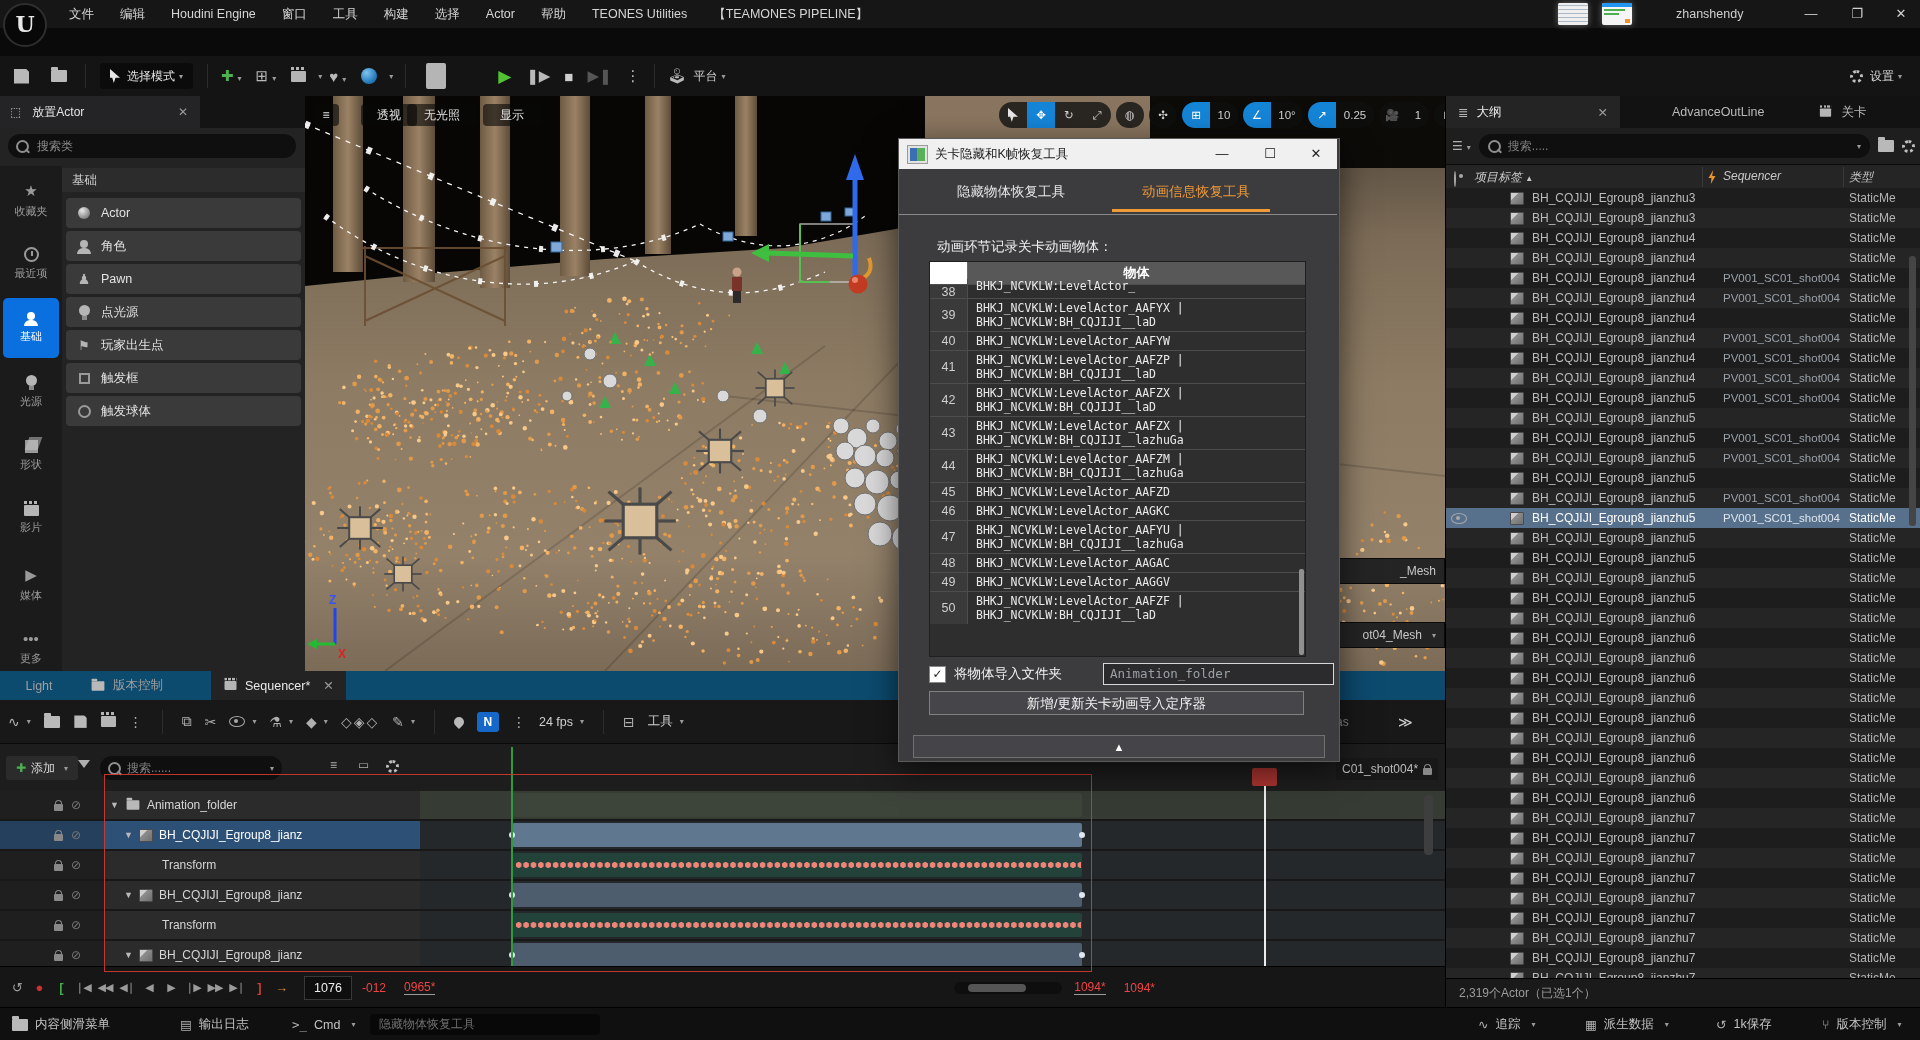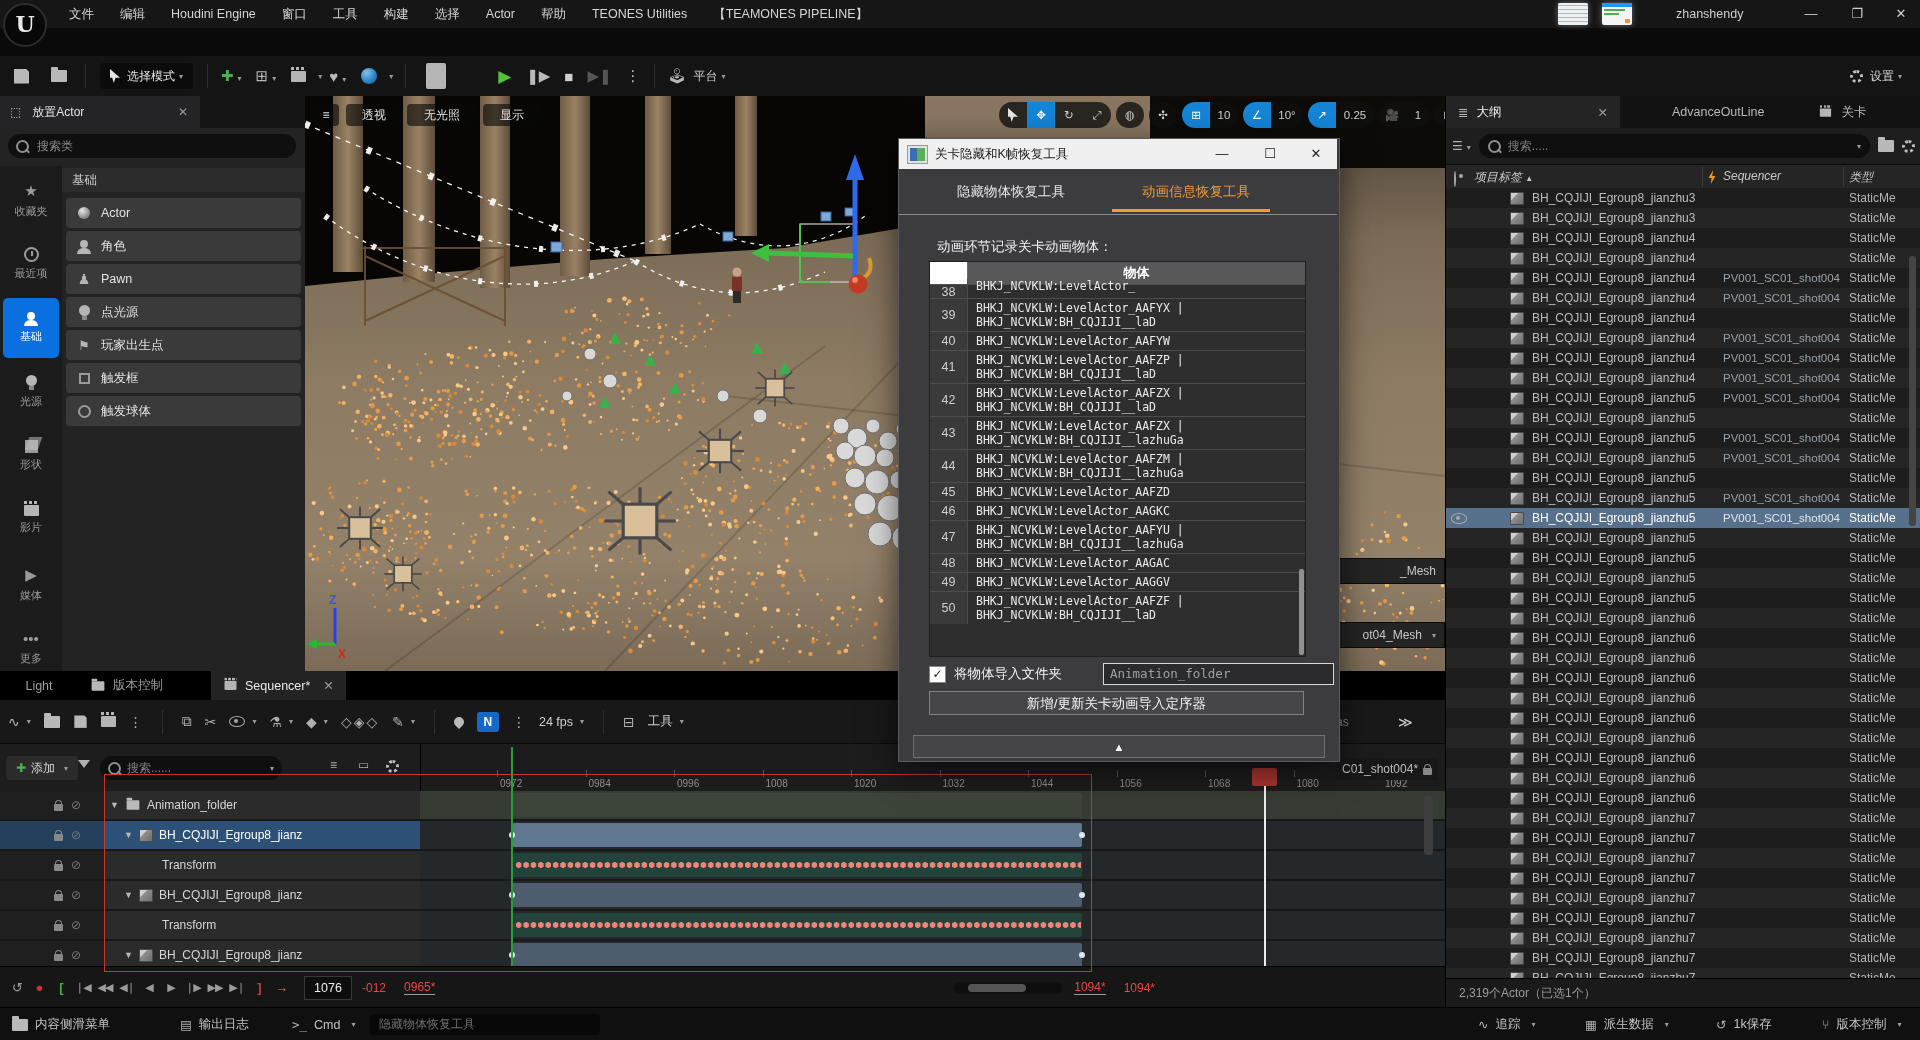--- a/index.html
+++ b/index.html
@@ -82,21 +82,21 @@
   #viewport{left:305px;top:96px;width:1140px;height:575px;background:#6e5f4d;overflow:hidden;}
   .vp-pill{position:absolute;top:8px;height:22px;background:rgba(8,8,8,.62);border-radius:4px;color:#e0e0e0;display:flex;align-items:center;justify-content:center;font-size:12px;}
   #vp-snapbar{position:absolute;top:6px;left:694px;height:26px;display:flex;align-items:center;gap:5px;}
   .snap-seg{height:26px;background:rgba(16,16,16,.78);display:flex;align-items:center;justify-content:center;color:#d0d0d0;font-size:11.5px;}
   .snap-seg.blue{background:#1585d8;color:#fff;}
   .rl{border-radius:13px 0 0 13px;}.rr{border-radius:0 13px 13px 0;}.ra{border-radius:13px;}
   .vp-frag{position:absolute;background:#242424;border:1px solid #0a0a0a;color:#c8c8c8;font-size:12px;display:flex;align-items:center;justify-content:flex-end;padding:0 8px;box-sizing:border-box;gap:6px;}
 
   
   #sequencer{left:0;top:671px;width:1445px;height:336px;background:#181818;}
-  #seq-tabs{left:0;top:0;width:1445px;height:29px;background:#000000;}
+  #seq-tabs{left:0;top:0;width:1445px;height:29px;background:#0c4a6e;}
   .seq-tab{height:29px;display:flex;align-items:center;padding:0 12px;color:#9f9f9f;font-size:12.5px;gap:7px;}
   .seq-tab.active{background:#232323;color:#e8e8e8;}
   #seq-toolbar{left:0;top:29px;width:1445px;height:43px;display:flex;align-items:center;padding-left:8px;box-sizing:border-box;gap:13px;}
   .sq-ic{color:#b0b0b0;font-size:14px;display:flex;align-items:center;gap:3px;}
   #seq-band{left:0;top:72px;width:1445px;height:48px;background:#1d1d1d;border-top:1px solid #0a0a0a;}
   #add-btn{left:6px;top:12px;height:24px;background:#2b2b2b;border-radius:3px;color:#dadada;padding:0 10px;gap:5px;}
   #seq-search{left:100px;top:12px;width:182px;height:24px;background:#0f0f0f;border-radius:12px;color:#808080;padding:0 8px;box-sizing:border-box;gap:6px;}
   #ruler{left:420px;top:0;width:1025px;height:48px;background:#1c1c1c;border-left:1px solid #000;}
   .tick{position:absolute;bottom:3px;color:#8f8f8f;font-size:10px;}
   .tick::before{content:"";position:absolute;left:-3px;bottom:12px;width:1px;height:7px;background:#555;}
@@ -1621,21 +1621,21 @@
         <line x1="30" y1="512" x2="30" y2="548" stroke="#2244ee" stroke-width="3"></line>
         <text x="24" y="508" fill="#3355ff" font-size="12" font-weight="bold">Z</text>
         <line x1="6" y1="548" x2="30" y2="548" stroke="#22bb33" stroke-width="3"></line>
         <polygon points="2,548 12,543 12,553" fill="#22bb33"></polygon>
         <text x="33" y="562" fill="#dd2222" font-size="12" font-weight="bold">X</text>
       </g>
     </svg>
 
     
     <div class="vp-pill" style="left:8px;width:26px">≡</div>
-    <div class="vp-pill" style="left:41px;width:56px">
+    <div class="vp-pill" style="left:56px;width:56px">
         <span>透视</span>
       </div>
     <div class="vp-pill" style="left:102px;width:70px">
         <span>无光照</span>
       </div>
     <div class="vp-pill" style="left:178px;width:58px">
         <span>显示</span>
       </div>
 
     <div id="vp-snapbar">
@@ -1746,33 +1746,20 @@
       </div>
       <span class="abs" style="left:78px;top:16px;width:0;height:0;border:6px solid transparent;border-top:8px solid #b0b0b0"></span>
       <div id="seq-search" class="abs flex">
         <span class="i-search"></span>
         <span>搜索......</span>
         <span class="chev" style="margin-left:auto">▾</span>
       </div>
       <span class="abs" style="left:330px;top:14px;color:#b0b0b0">≡</span>
       <span class="abs" style="left:358px;top:14px;color:#b0b0b0">▭</span>
       <span class="abs i-gear" style="left:386px;top:16px"></span>
-      <div id="ruler" class="abs">
-          <span class="tick" style="left: 79px;">0972</span>
-          <span class="tick" style="left: 167.5px;">0984</span>
-          <span class="tick" style="left: 256px;">0996</span>
-          <span class="tick" style="left: 344.5px;">1008</span>
-          <span class="tick" style="left: 433px;">1020</span>
-          <span class="tick" style="left: 521.5px;">1032</span>
-          <span class="tick" style="left: 610px;">1044</span>
-          <span class="tick" style="left: 698.5px;">1056</span>
-          <span class="tick" style="left: 787px;">1068</span>
-          <span class="tick" style="left: 875.5px;">1080</span>
-          <span class="tick" style="left: 964px;">1092</span>
-        </div>
       <div class="abs flex" style="left:1336px;top:14px;height:22px;background:#181818;padding:0 6px;gap:5px;color:#bdbdbd;font-size:12px;z-index:2">
         <span>C01_shot004*</span>
         <span class="i-lock"></span>
       </div>
     </div>
 
     <div id="tracks" class="abs">
         <div class="trk">
           <div class="trk-ics">
             <span class="i-lock"></span>

